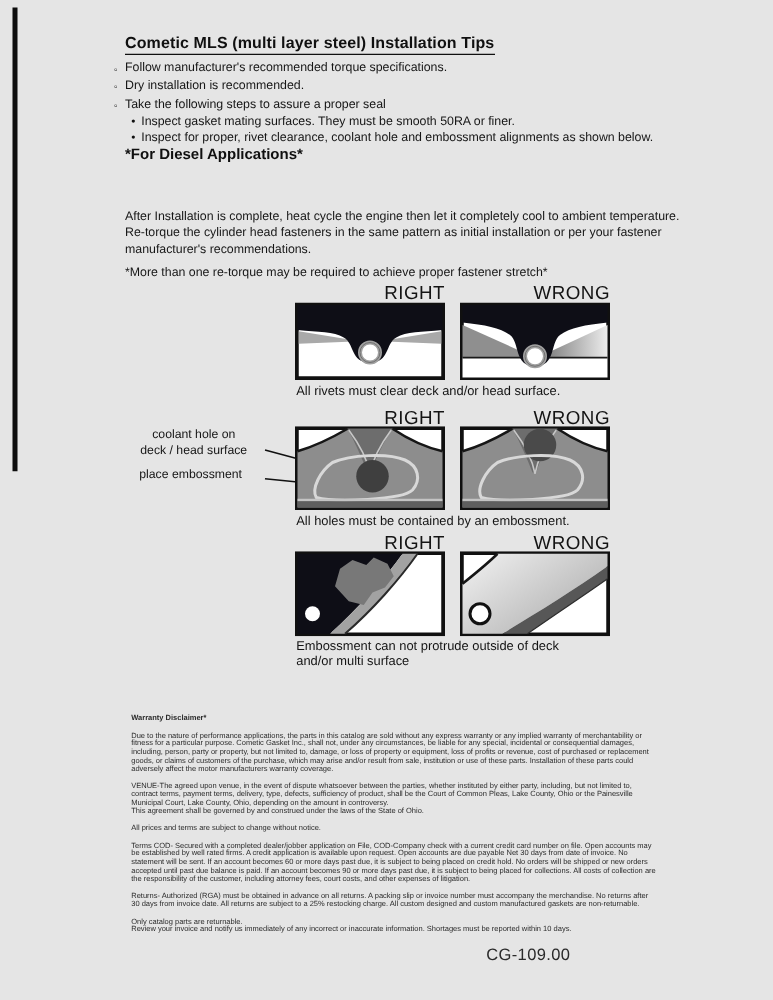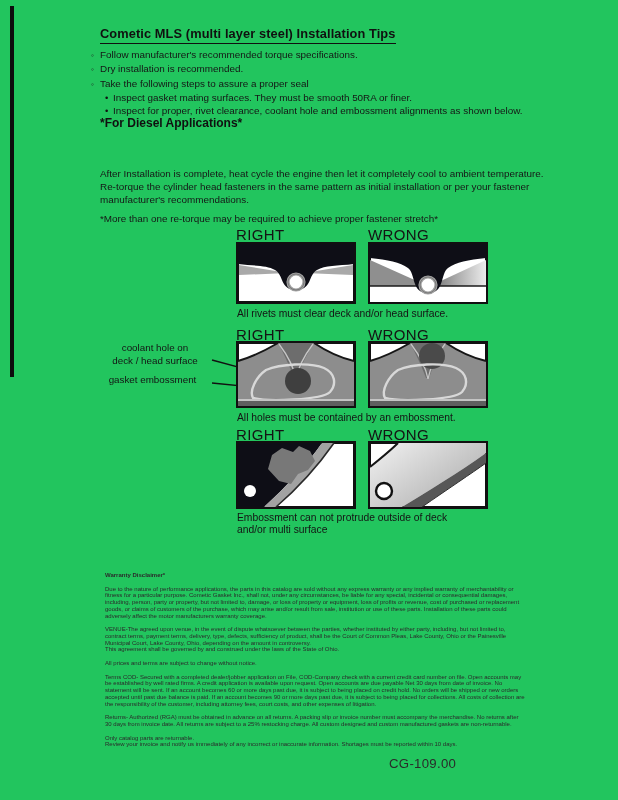--- a/index.html
+++ b/index.html
@@ -1,17 +1,17 @@
 <!DOCTYPE html>
 <html><head>
 <meta charset="utf-8">
 <style>
   html,body { margin:0; padding:0; background:#ffffff; }
   .page {
-    position:relative; width:618px; height:800px; background:#22c55e;
+    position:relative; width:618px; height:800px; background:#e5e5e5;
     font-family:"Liberation Sans", sans-serif; color:#1c1c1c; overflow:hidden;
   }
   .edge-bar { position:absolute; left:10px; top:6px; width:4px; height:371px; background:#0d0d0d; }
 
   .title {
     position:absolute; left:100px; top:26px;
     font-size:12.8px; font-weight:bold; color:#101010;
     border-bottom:1.6px solid #101010; padding-bottom:2px; letter-spacing:0.1px;
   }
 
@@ -20,21 +20,21 @@
   .b-glyph { width:9px; flex:0 0 9px; font-size:8.5px; padding-top:1px; color:#222; }
   .b-sub { margin-left:14px; }
   .b-glyph-dot { width:8px; flex:0 0 8px; font-size:9.5px; color:#111; }
 
   .diesel-heading { position:absolute; left:100px; top:116px; font-size:12px; font-weight:bold; color:#101010; }
   .para { position:absolute; left:100px; width:444px; font-size:9.9px; line-height:13.1px; color:#161616; }
   .p1 { top:135px; }
   .p2 { top:167px; }
   .p3 { top:212px; }
 
-  .fig-label { position:absolute; width:120px; text-align:left; font-size:15px; letter-spacing:0.4px; color:#141414; }
+  .fig-label { position:absolute; width:120px; text-align:right; font-size:15px; letter-spacing:0.4px; color:#141414; }
   .col-l { left:236px; } .col-r { left:368px; }
   .fig-box { position:absolute; width:120px; }
   .fig-box svg { display:block; width:120px; }
   .r1-lab { top:226px; } .r1-box { top:242px; height:62px; }
   .r2-lab { top:326px; } .r2-box { top:341px; height:67px; }
   .r3-lab { top:426px; } .r3-box { top:441px; height:68px; }
   .caption { position:absolute; left:237px; width:300px; font-size:10.3px; line-height:12px; color:#141414; }
   .cap1 { top:308px; } .cap2 { top:412px; } .cap3 { top:512px; }
 
   .callout { position:absolute; text-align:center; font-size:9.8px; line-height:12.6px; color:#141414; }
@@ -119,21 +119,21 @@
   </div>
   <div class="caption cap1">All rivets must clear deck and/or head surface.</div>
 
   <div class="fig-label col-l r2-lab">RIGHT</div>
   <div class="fig-label col-r r2-lab">WRONG</div>
 
   <div class="callout call1">
     <div>coolant hole on</div>
     <div>deck / head surface</div>
   </div>
-  <div class="callout call2">gasket embossment</div>
+  <div class="callout call2">place embossment</div>
   <svg class="leader-svg" viewBox="0 0 92 38">
     <line x1="2" y1="5" x2="84" y2="27" stroke="#111111" stroke-width="1.3"></line>
     <line x1="2" y1="28" x2="52" y2="33" stroke="#111111" stroke-width="1.3"></line>
   </svg>
 
   <div class="fig-box col-l r2-box">
     <svg viewBox="0 0 120 67">
       <rect x="1.5" y="1.5" width="117" height="64" fill="#ffffff" stroke="#101010" stroke-width="3"></rect>
       <path d="M2,20 C16,16 30,9 42,2 L78,2 C90,10 105,17 118,20 L118,65 L2,65 Z" fill="#8d8d8d"></path>
       <path d="M2,20 C16,16 30,9 42,2" stroke="#161616" stroke-width="2" fill="none"></path>

